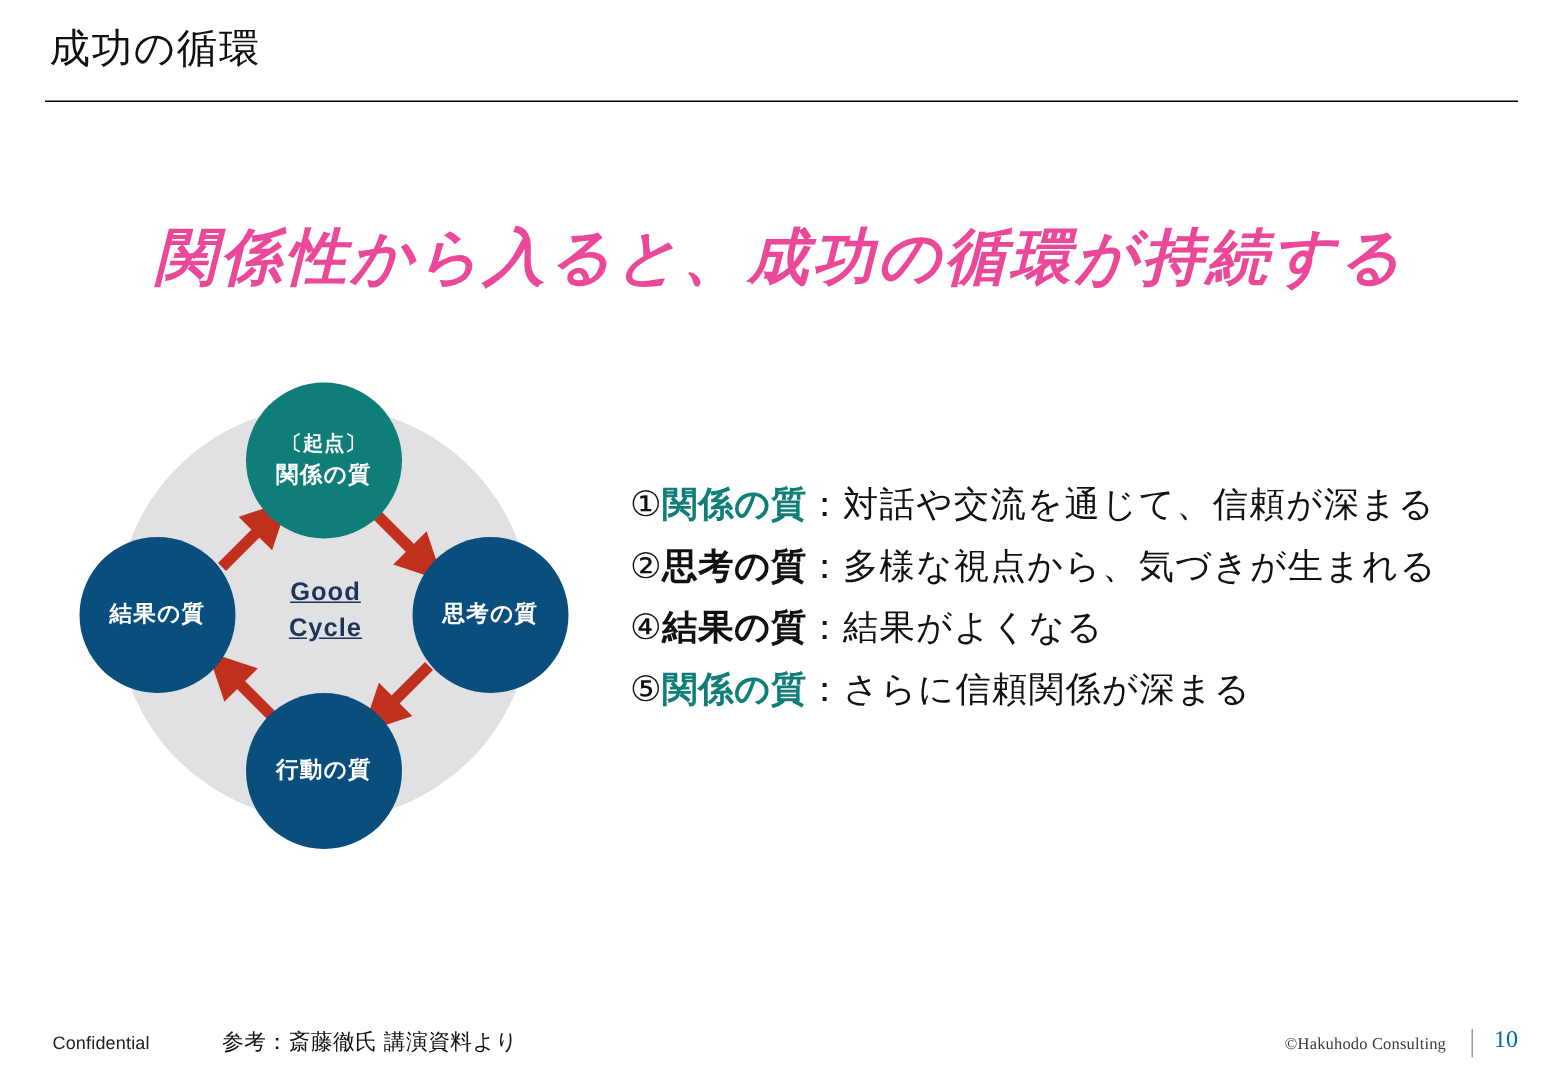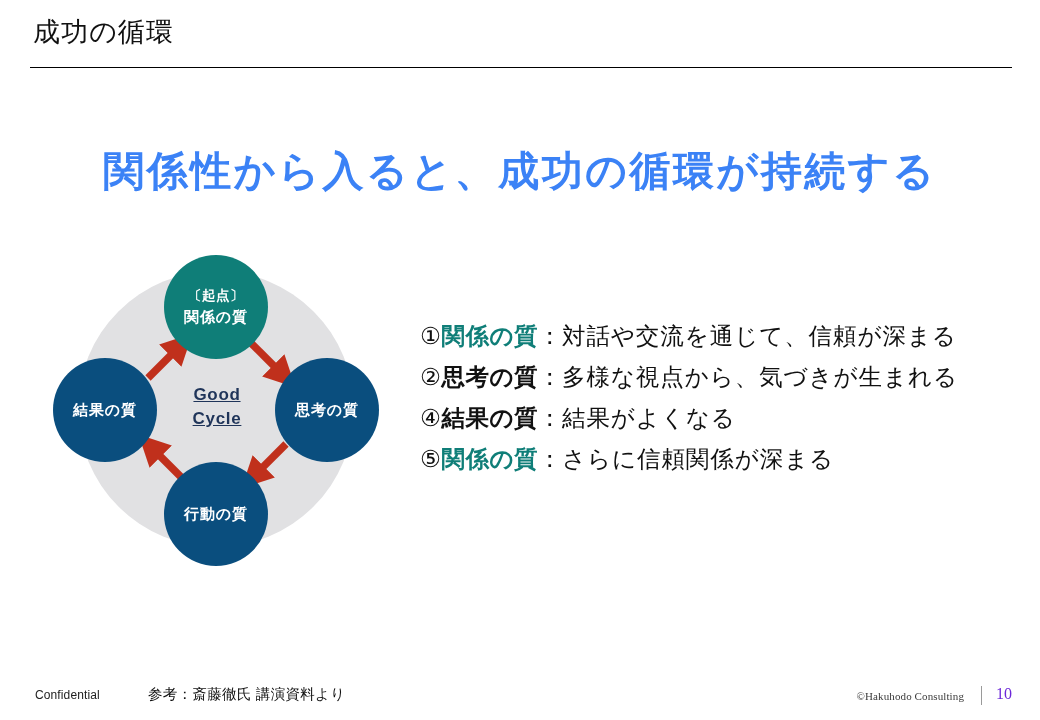--- a/index.html
+++ b/index.html
@@ -54,23 +54,24 @@
   
   .main-heading {
     position: absolute;
     left: 0;
     top: 148px;
     width: 1040px;
     text-align: center;
     font-size: 41px;
     font-weight: 700;
     letter-spacing: 0.06em;
-    color: #3b82f6;
+    color: #ec4899;
     line-height: 1.15;
     white-space: nowrap;
+    font-style: italic;
   }
 
   
   .cycle-diagram {
     position: absolute;
     left: 62px;
     top: 255px;
     width: 310px;
     height: 310px;
   }
@@ -220,21 +221,21 @@
     top: 12px;
     width: 0;
     height: 19px;
     border-left: 1px solid #9a9a9a;
   }
   .footer-page {
     position: absolute;
     right: 28px;
     top: 11px;
     font-size: 16px;
-    color: #6d28d9;
+    color: #0369a1;
     font-family: "Liberation Serif", "DejaVu Serif", serif;
   }
 </style>
 </head>
 <body>
 
 <div class="slide">
 
   <div class="slide-header">
     <div class="slide-title">成功の循環</div>

